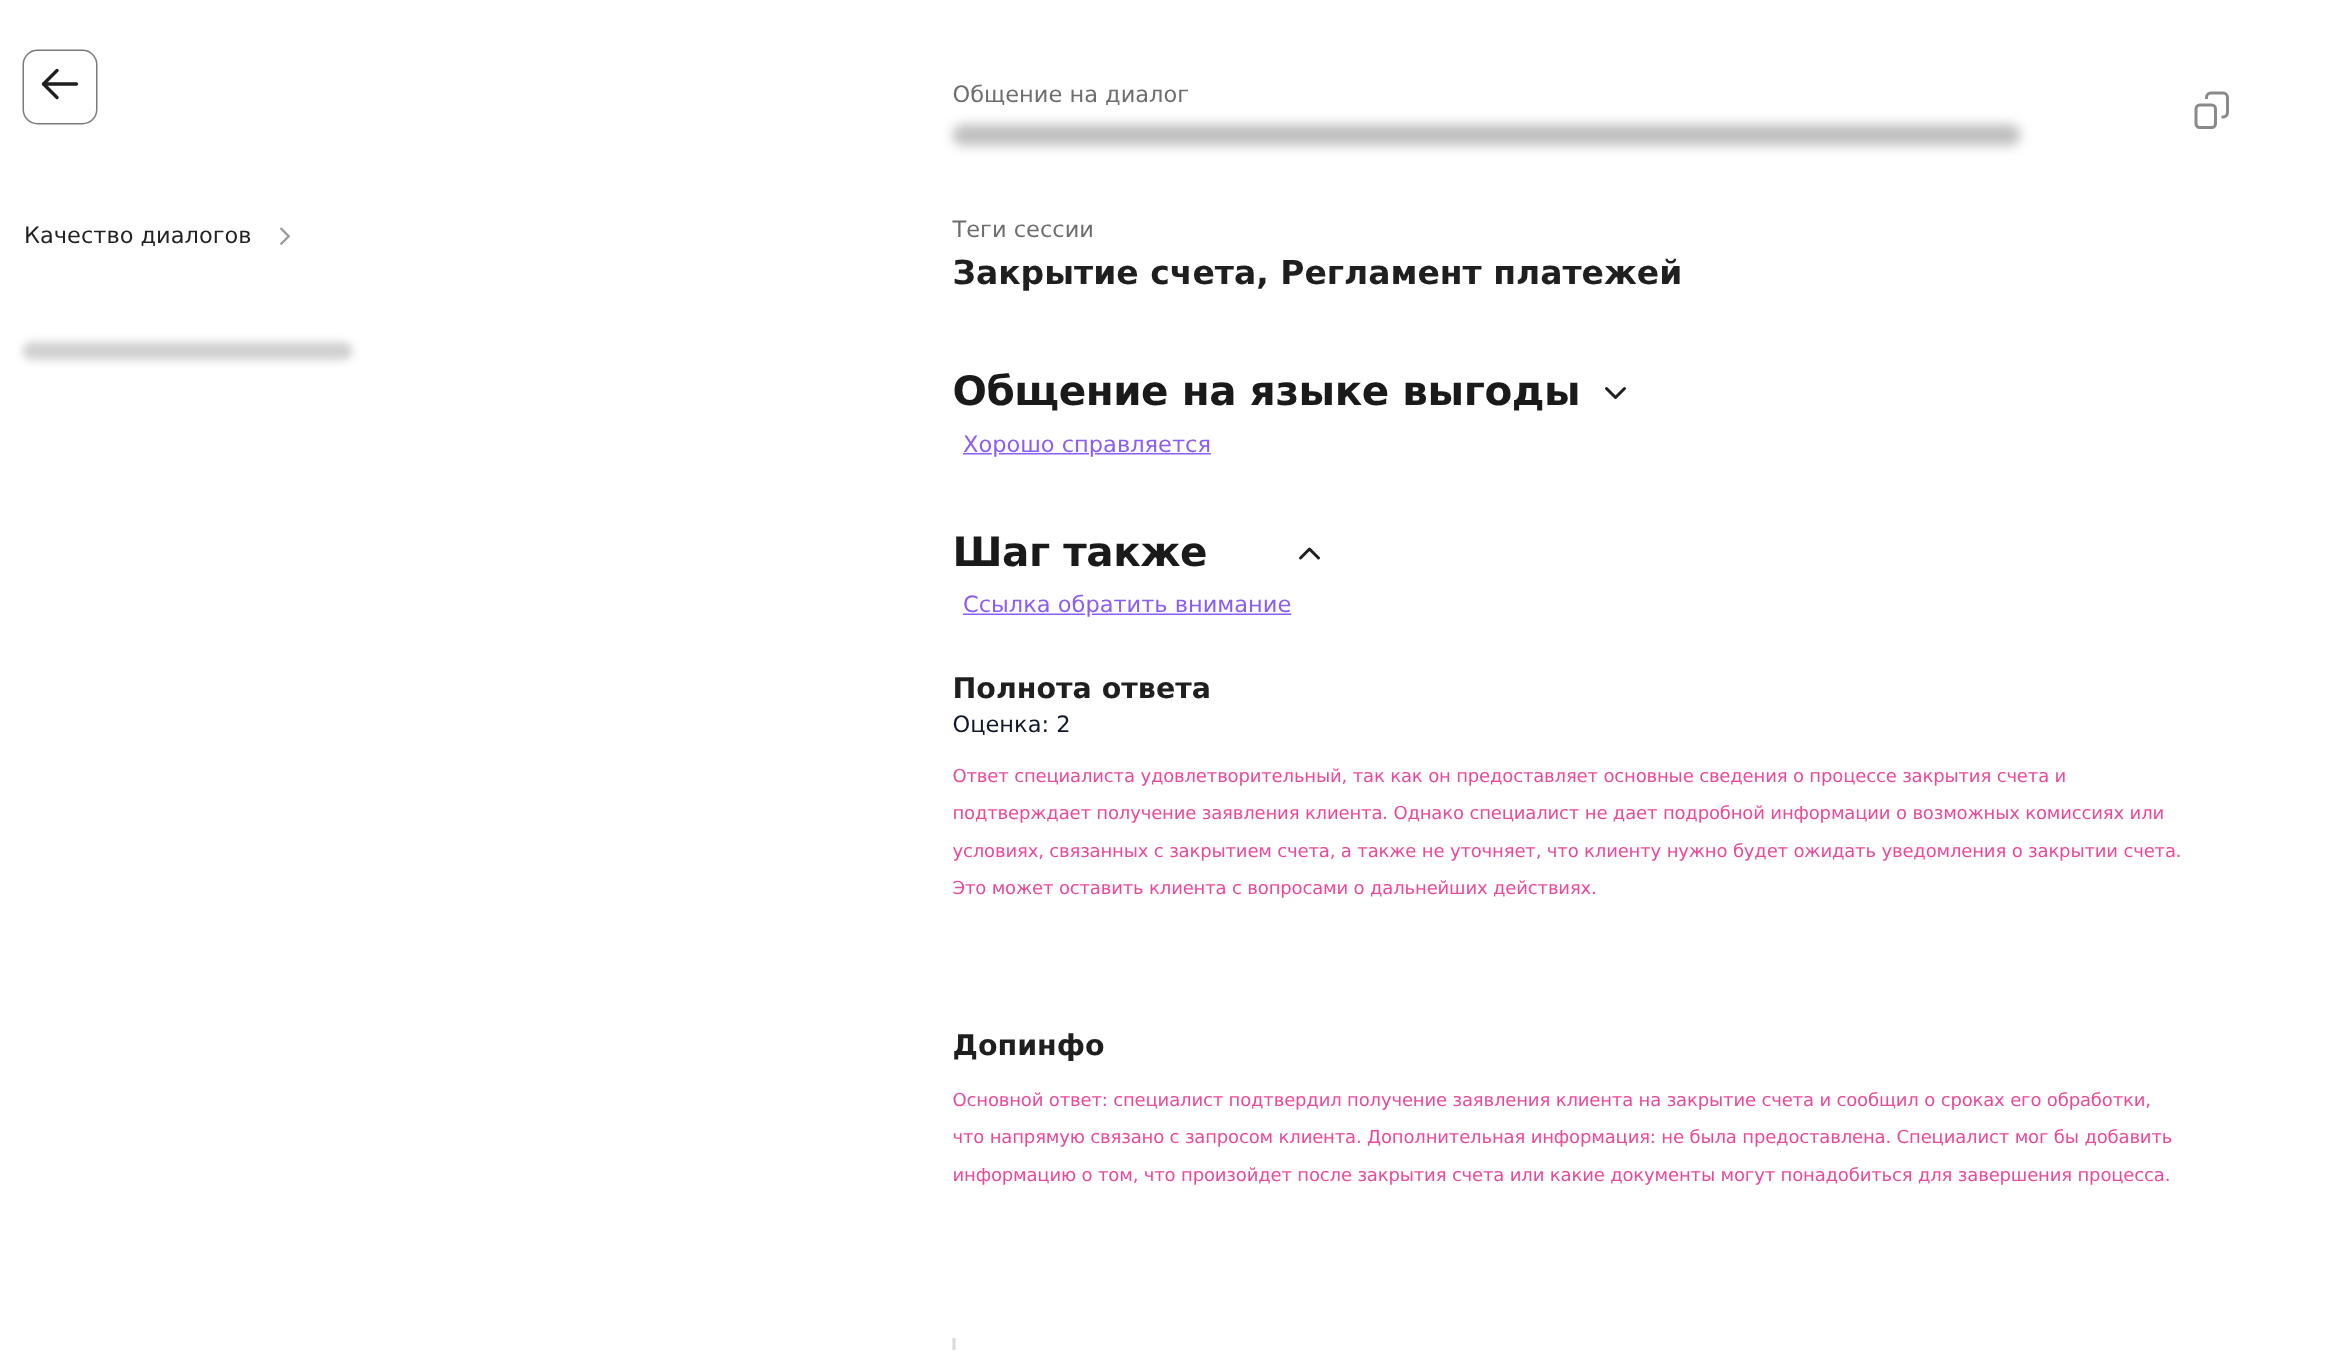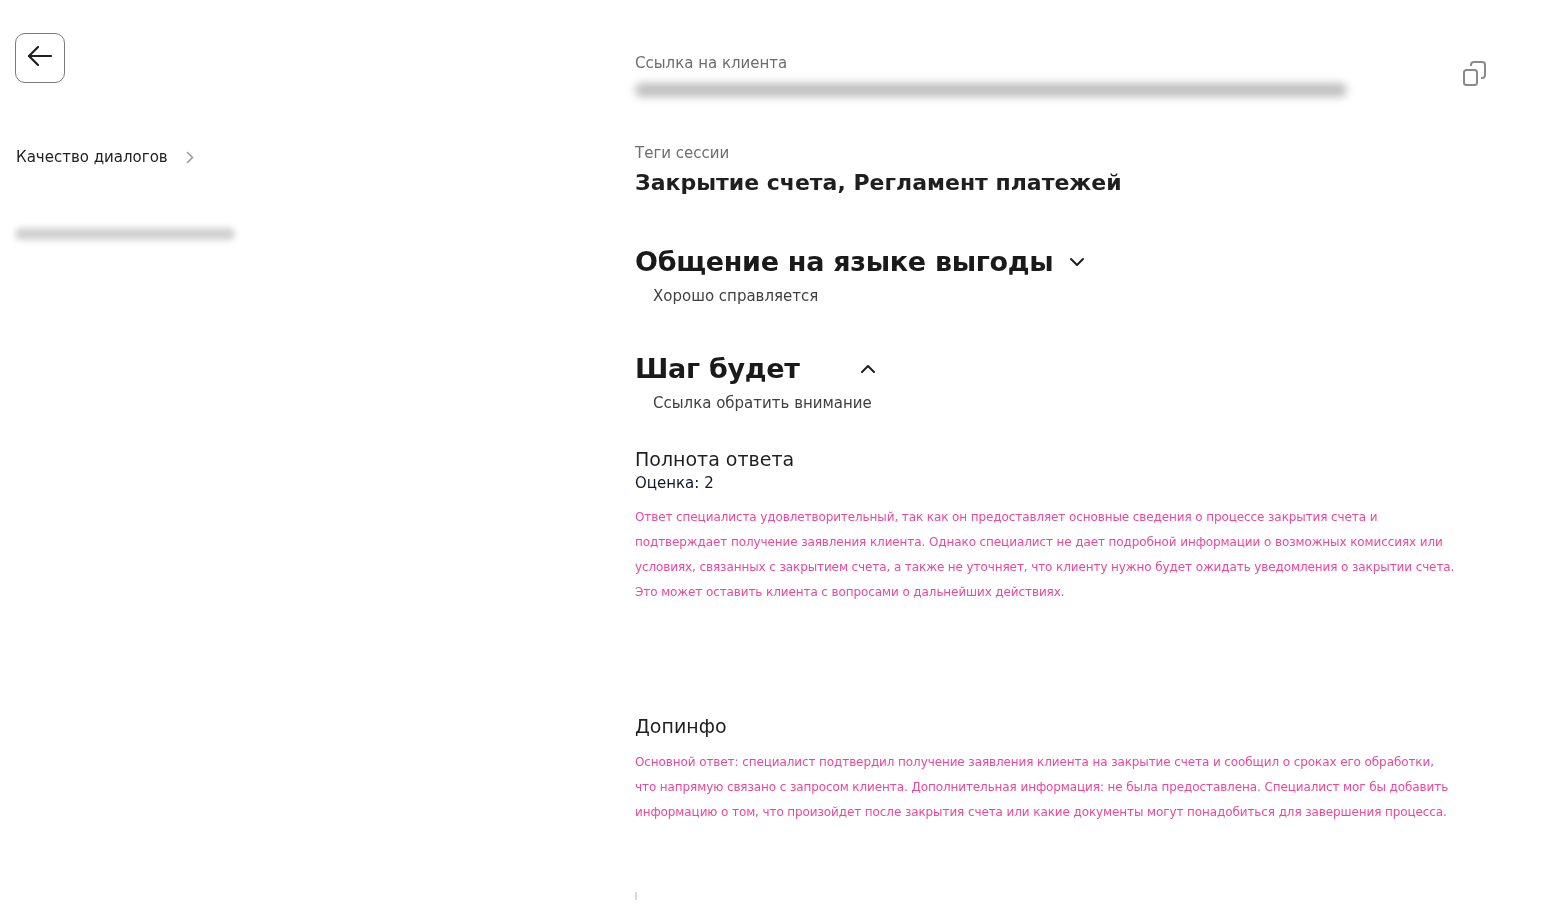--- a/index.html
+++ b/index.html
@@ -62,39 +62,39 @@
 
     .section-head {
       position: absolute; left: 0;
       display: flex; align-items: center;
       cursor: pointer;
     }
     .section-title {
       font-size: 27px; font-weight: bold; color: #1a1a1a;
       letter-spacing: -0.3px;
     }
-    .section-status { position: absolute; left: 18px; font-size: 15px; color: #404040; }
+    .section-status { position: absolute; left: 7px; font-size: 15px; color: #8b5cf6; text-decoration: underline; }
 
     .sec1-head { top: 246px; }
     .sec1-head .chevron { margin-left: 16px; }
     .sec1-status { top: 287px; }
 
     .sec2-head { top: 353px; }
     .sec2-head .chevron { margin-left: 60px; }
     .sec2-status { top: 394px; }
 
     .criterion { position: absolute; left: 0; width: 820px; }
-    .crit-title { font-size: 19px; font-weight: normal; color: #1f1f1f; }
+    .crit-title { font-size: 19px; font-weight: bold; color: #1f1f1f; }
     .crit-score { font-size: 15px; color: #0f172a; margin-top: 4px; }
     .crit-text {
       font-size: 12px; line-height: 25px; color: #ec4899;
       margin-top: 13px; letter-spacing: -0.1px;
     }
     .crit1 { top: 448px; }
-    .crit2 { top: 686px; margin-top: 29px; }
+    .crit2 { top: 686px; }
 
     .faint-mark {
       position: absolute; left: 0; top: 892px;
       width: 2px; height: 8px; background: #d9d9d9;
     }
   </style>
 </head>
 <body>
 
 <div class="page">
@@ -114,21 +114,21 @@
       <svg width="8" height="13" viewBox="0 0 8 13" fill="none" stroke="#9a9a9a" stroke-width="1.6" stroke-linecap="round" stroke-linejoin="round">
         <polyline points="1.5,1.5 6.5,6.5 1.5,11.5"></polyline>
       </svg>
     </span>
   </div>
 
   <div class="author-blur"></div>
 
   <div class="main">
 
-    <div class="label-small link-label">Ссылка на клиента</div>
+    <div class="label-small link-label">Общение на диалог</div>
     <div class="link-blur"></div>
     <div class="copy-btn">
       <span>
         <svg width="26" height="28" viewBox="0 0 26 28" fill="none" stroke="#8a8a8a" stroke-width="2" stroke-linejoin="round">
           <rect x="2" y="10" width="13" height="15" rx="2.5"></rect>
           <path d="M9 6 V5 a3 3 0 0 1 3 -3 h8 a3 3 0 0 1 3 3 v10 a3 3 0 0 1 -3 3 h-1"></path>
         </svg>
       </span>
     </div>
 
@@ -139,21 +139,21 @@
       <span class="section-title">Общение на языке выгоды</span>
       <span class="chevron">
         <svg width="16" height="10" viewBox="0 0 16 10" fill="none" stroke="#1f1f1f" stroke-width="2" stroke-linecap="round" stroke-linejoin="round">
           <polyline points="2,2 8,8 14,2"></polyline>
         </svg>
       </span>
     </div>
     <div class="section-status sec1-status">Хорошо справляется</div>
 
     <div class="section-head sec2-head">
-      <span class="section-title">Шаг будет</span>
+      <span class="section-title">Шаг также</span>
       <span class="chevron">
         <svg width="16" height="10" viewBox="0 0 16 10" fill="none" stroke="#1f1f1f" stroke-width="2" stroke-linecap="round" stroke-linejoin="round">
           <polyline points="2,8 8,2 14,8"></polyline>
         </svg>
       </span>
     </div>
     <div class="section-status sec2-status">Ссылка обратить внимание</div>
 
     <div class="criterion crit1">
       <div class="crit-title">Полнота ответа</div>

